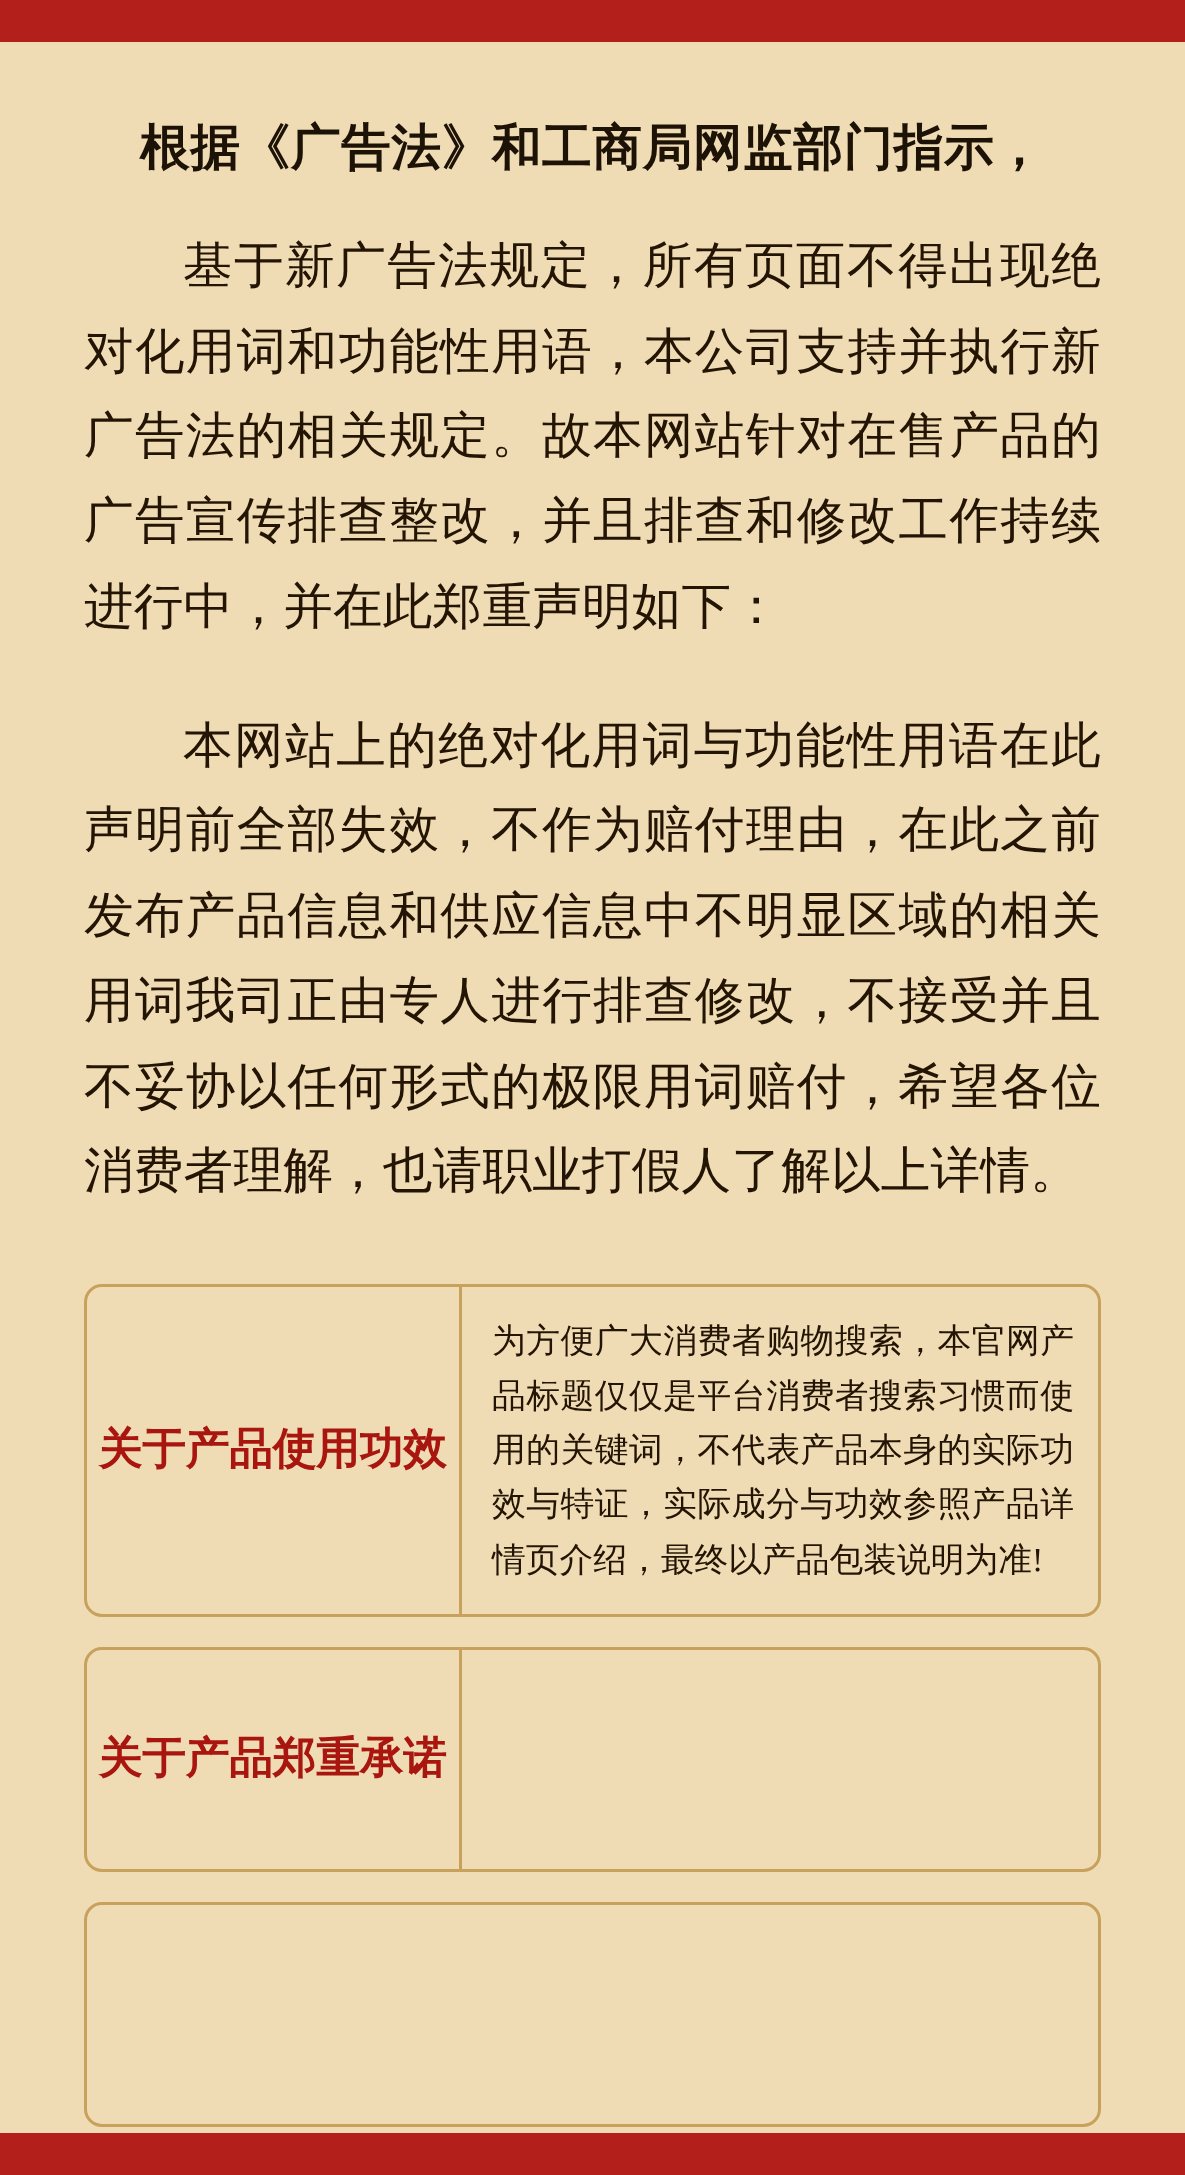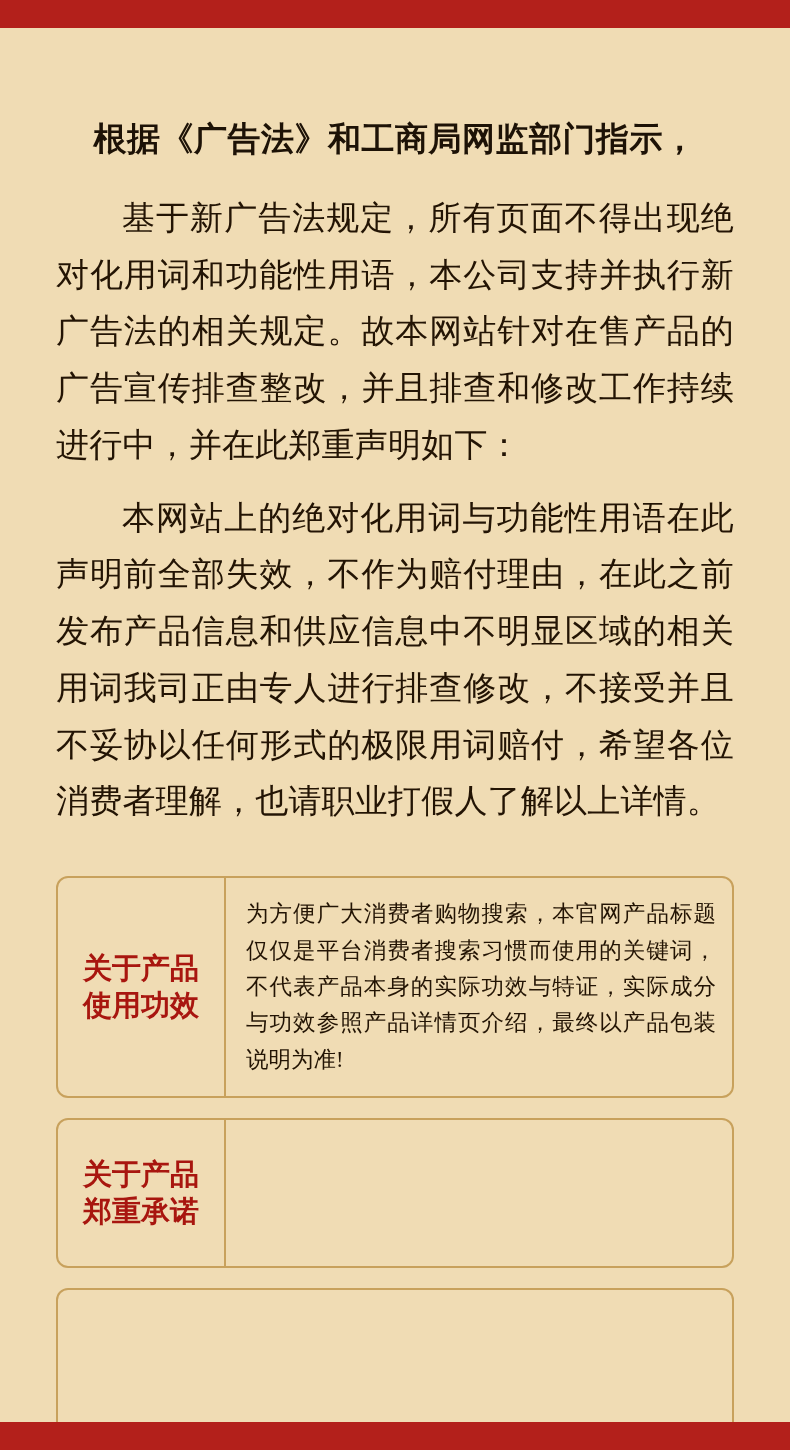--- a/index.html
+++ b/index.html
@@ -31,58 +31,57 @@
     padding: 0 56px;
   }
   .heading {
     padding-top: 48px;
     text-align: center;
     color: #1d1206;
     font-weight: bold;
     font-size: 33px;
     line-height: 1.45;
     letter-spacing: 0.5px;
-    margin-top: 40px;
   }
   .heading .line {
     display: block;
     white-space: nowrap;
   }
   .heading .line2 {
     padding-left: 18px;
   }
   .para {
     margin-top: 26px;
     color: #231404;
     font-size: 33px;
     line-height: 1.72;
     text-align: justify;
     text-indent: 2em;
     letter-spacing: 0.2px;
   }
   .para.second {
-    margin-top: 16px;
+    margin-top: 36px;
   }
   .cards {
     margin-top: 46px;
   }
   .card {
     position: relative;
     border: 2px solid #c8a15c;
     border-radius: 12px;
     margin-bottom: 20px;
     display: flex;
     align-items: stretch;
     box-sizing: border-box;
     min-height: 150px;
   }
   .card-label {
     flex: 0 0 168px;
     display: flex;
-    flex-direction: column;
+    flex-direction: row;
     align-items: center;
     justify-content: center;
     padding: 14px 8px;
     color: #a8160f;
     font-weight: bold;
     font-size: 29px;
     line-height: 1.3;
     border-right: 2px solid #c8a15c;
     box-sizing: border-box;
     text-align: center;

